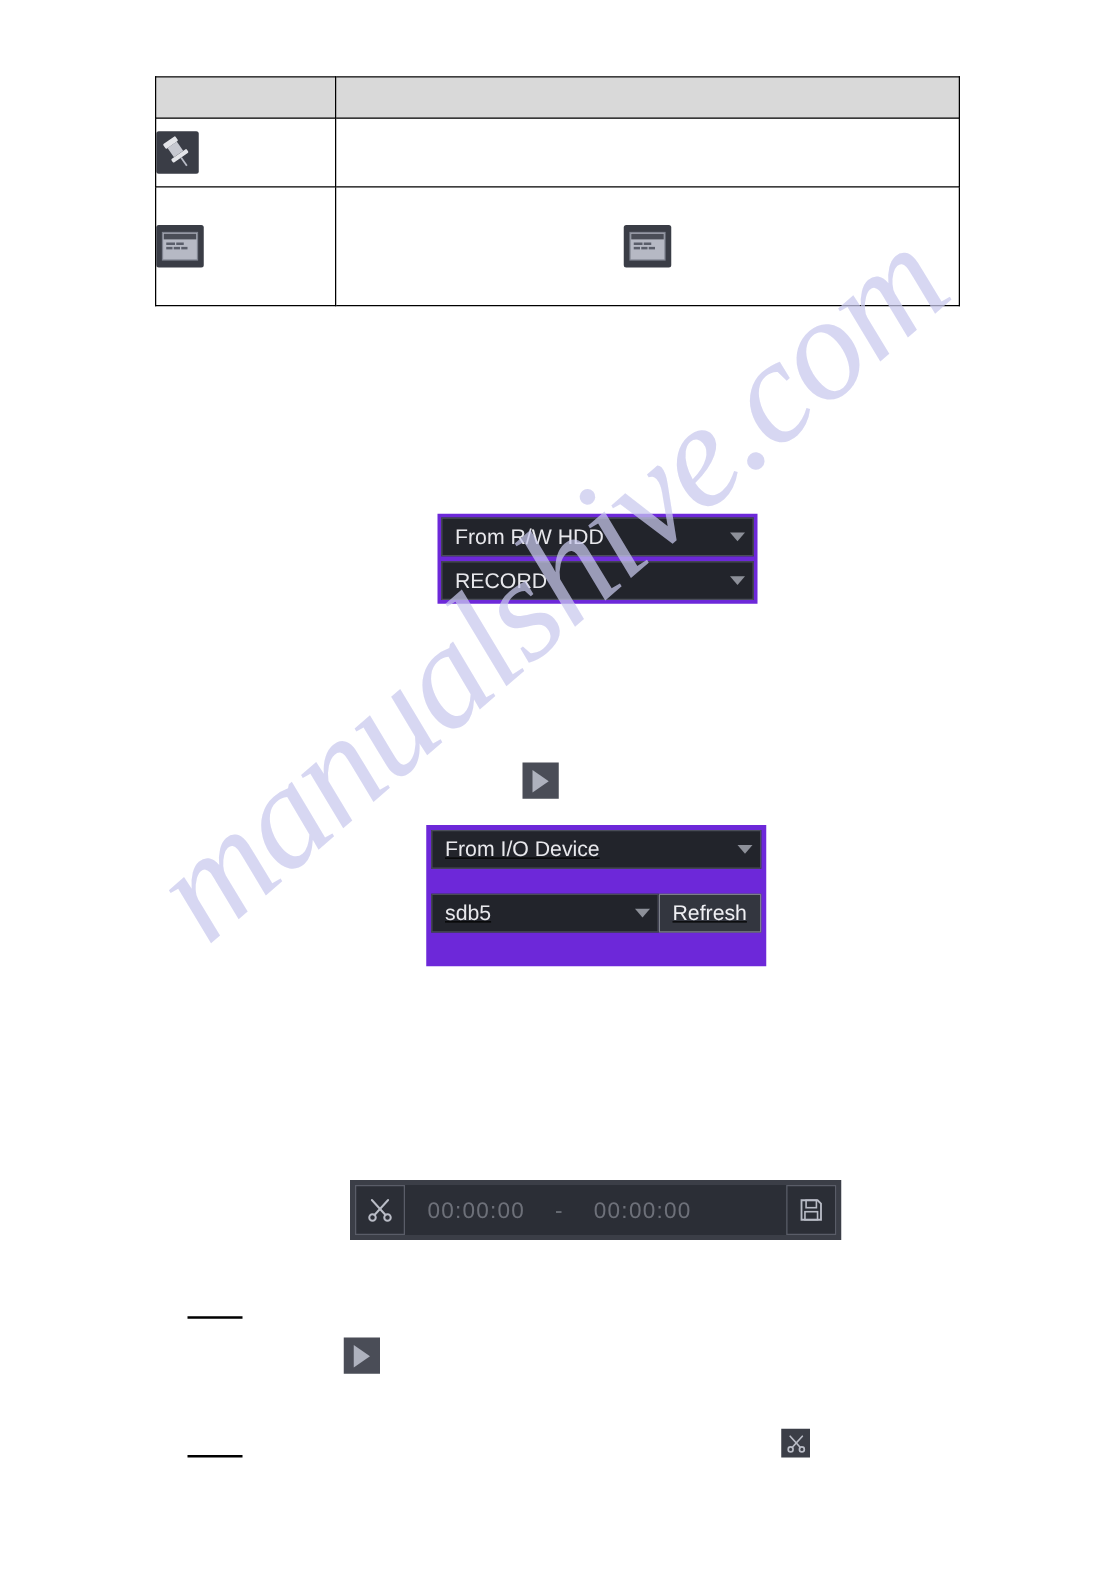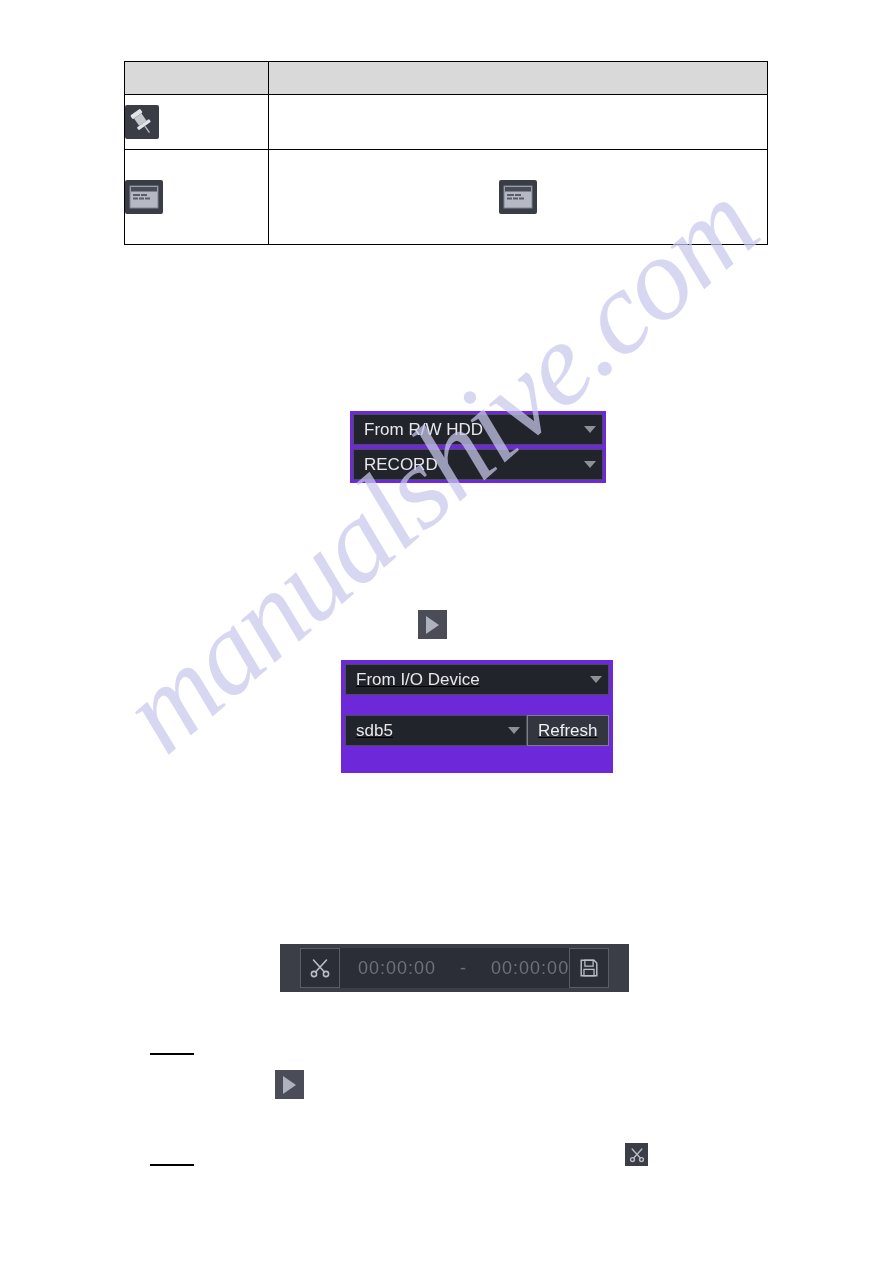--- a/index.html
+++ b/index.html
@@ -179,25 +179,25 @@
   #panel-io .nvr-select.full { width: 264px; }
   #panel-io .r2, #panel-io .r3 { margin-top: 20px; border-radius: 10px; }
   #panel-io .dev-select { width: 190px; }
   #panel-io .path-input { width: 190px; }
   #panel-io .nvr-btn { width: 86px; margin-left: 0; }
 
   
   #clip-bar {
     position: absolute;
     left: 280px; top: 944px;
-    width: 349px; height: 48px;
+    width: 393px; height: 48px;
     background: #3b3e47;
     display: flex;
     align-items: center;
-    padding: 20px;
+    padding: 4px;
     box-sizing: border-box;
     z-index: 3;
   }
   #clip-bar .sq {
     width: 40px; height: 40px;
     background: #2b2e36;
     border: 1px solid #5a5d68;
     box-sizing: border-box;
     display: flex; align-items: center; justify-content: center;
     flex: 0 0 auto;

